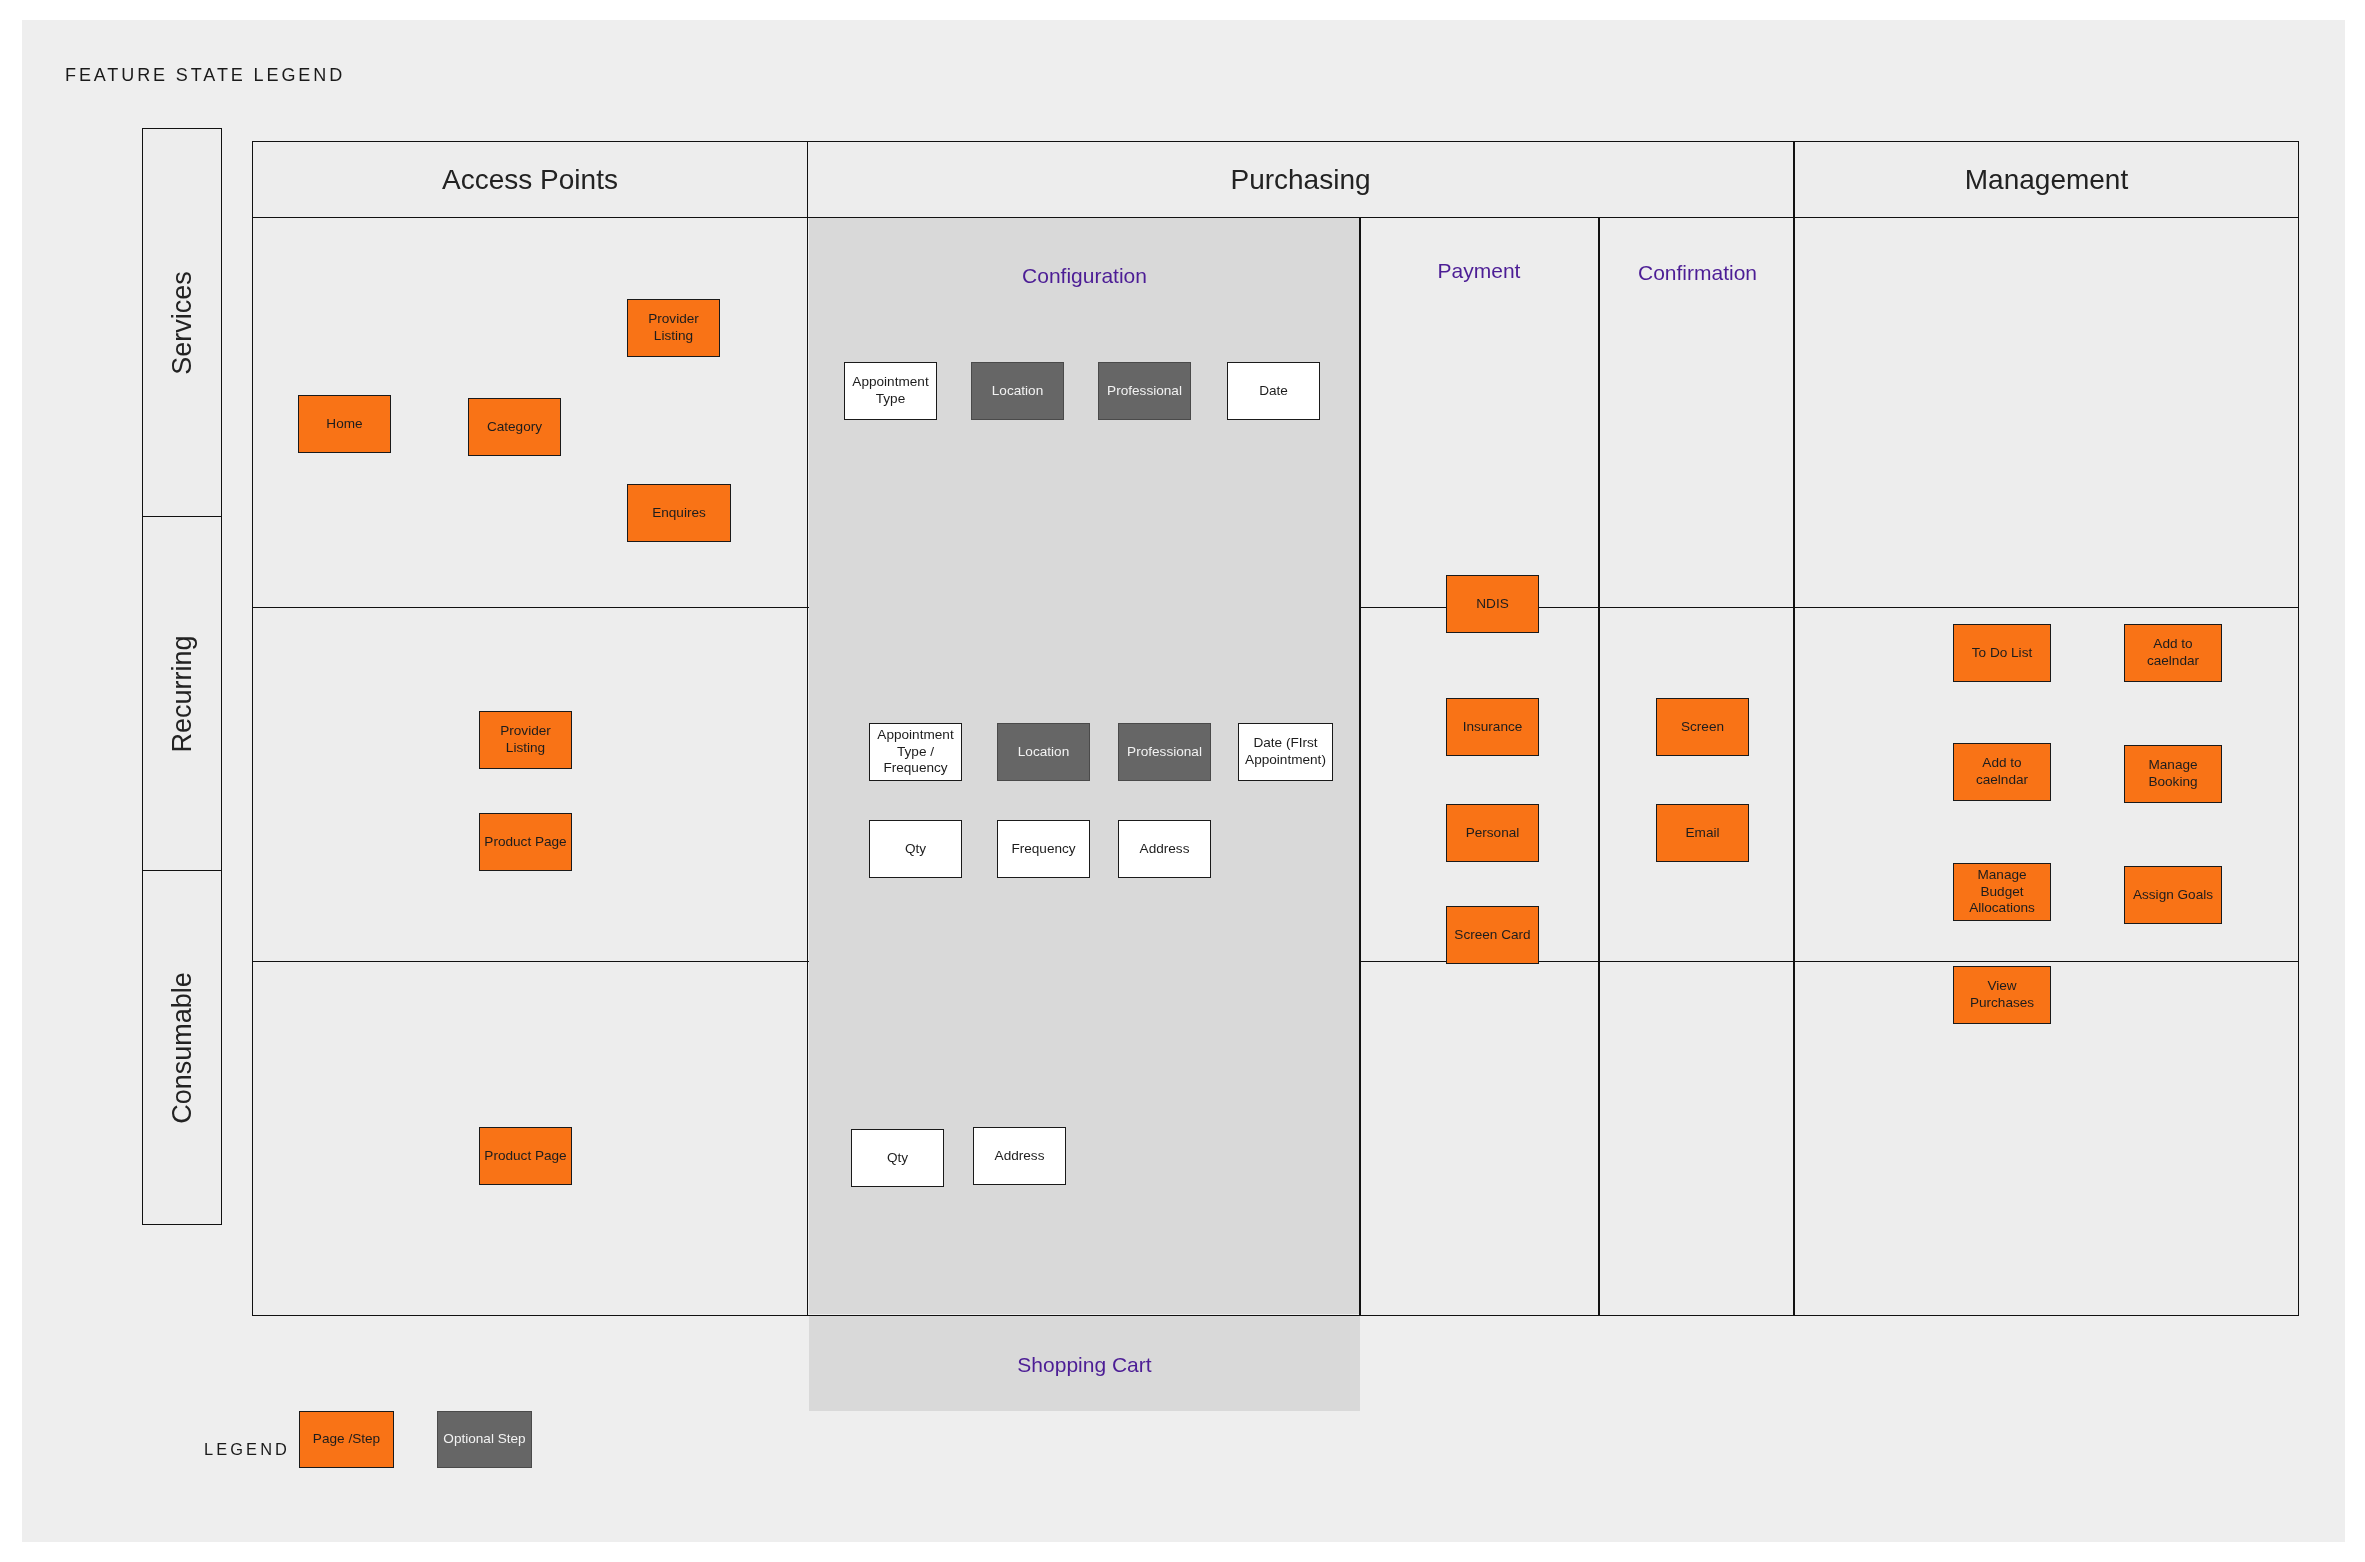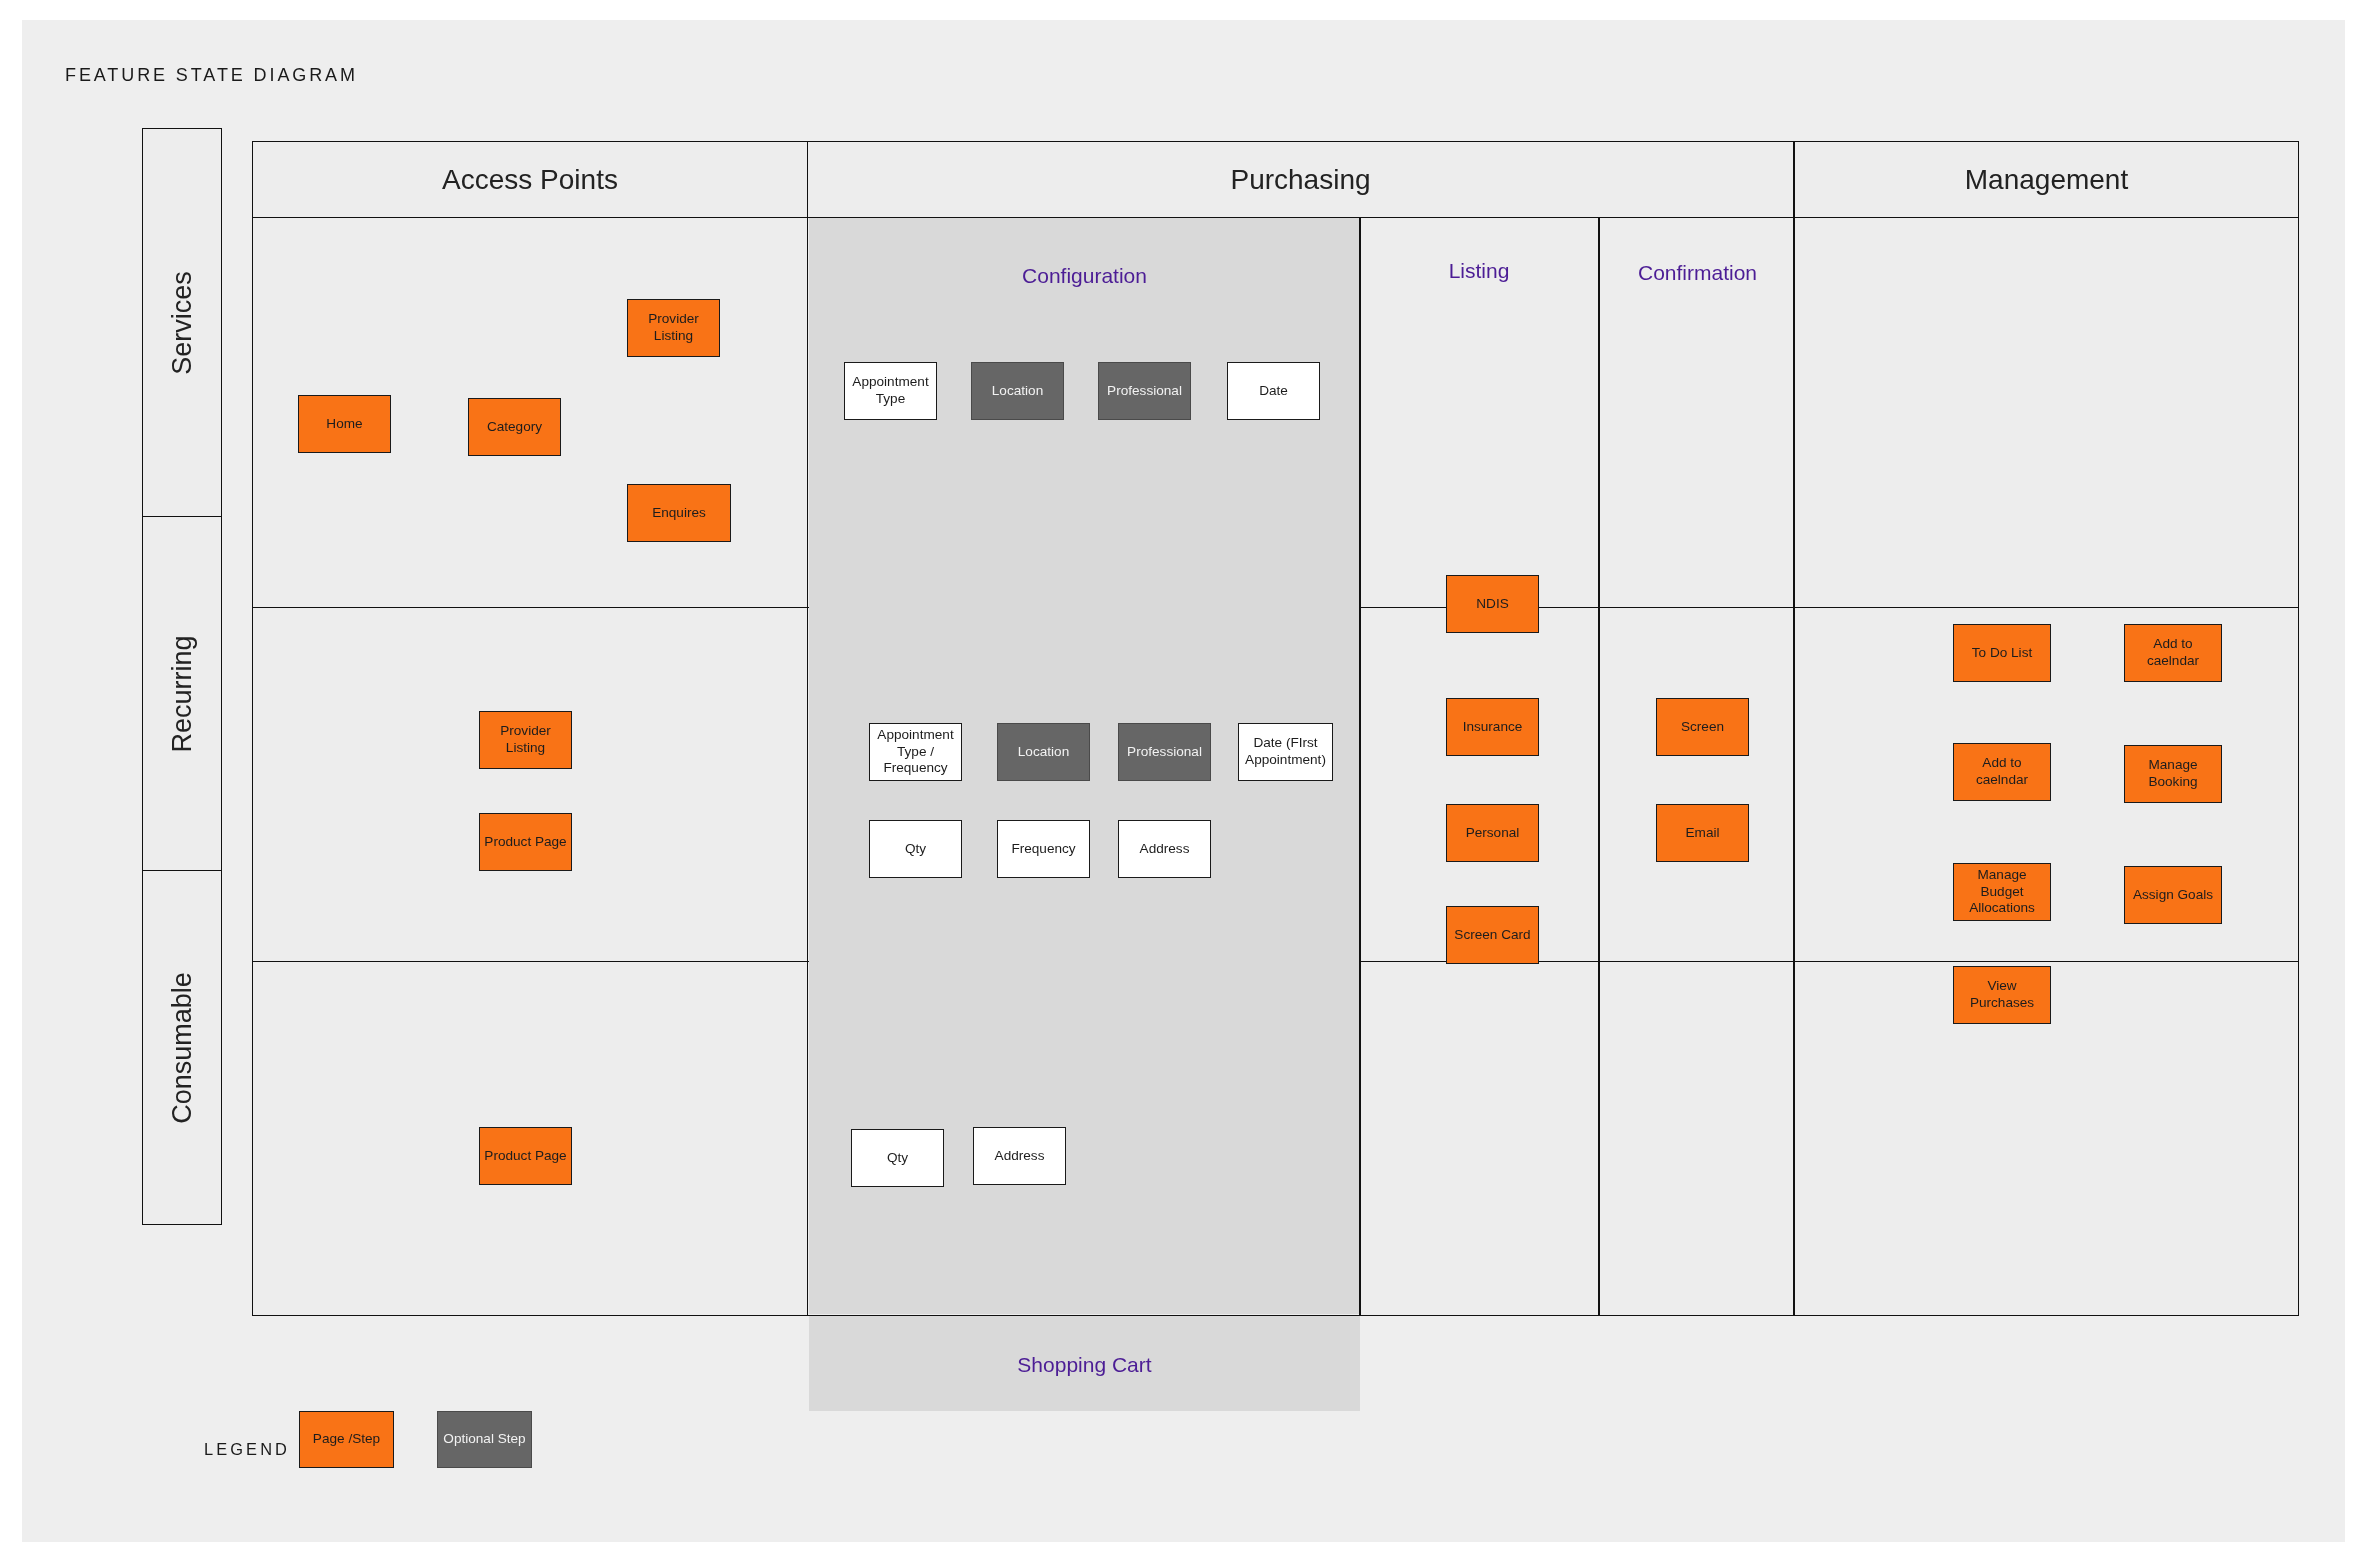--- a/index.html
+++ b/index.html
@@ -113,21 +113,21 @@
     letter-spacing: 3.1px;
     color: #1a1a1a;
   }
 </style>
 </head>
 <body>
 
 <div id="canvas">
   <div id="page">
 
-    <div id="doc-title">FEATURE STATE DIAGRAM</div>
+    <div id="doc-title">FEATURE STATE LEGEND</div>
 
     <div class="rowlabel" style="top:108px; height:389px;">
       <span>Services</span>
     </div>
     <div class="rowlabel" style="top:496px; height:355px;">
       <span>Recurring</span>
     </div>
     <div class="rowlabel" style="top:850px; height:355px;">
       <span>Consumable</span>
     </div>
@@ -153,21 +153,21 @@
     <div class="frame frame-plain" style="left:1772px; top:197px; width:505px; height:391px;"></div>
     <div class="frame frame-plain" style="left:1772px; top:587px; width:505px; height:355px;"></div>
     <div class="frame frame-plain" style="left:1772px; top:941px; width:505px; height:355px;"></div>
 
     <div class="shade" style="left:787px; top:198px; width:551px; height:1096px;"></div>
     <div class="sublabel" style="left:787px; width:551px; top:244px;">Configuration</div>
 
     <div style="position:absolute; left:1337px; top:197px; width:1.6px; height:1099px; background:#111111;"></div>
     <div style="position:absolute; left:1576px; top:197px; width:1.6px; height:1099px; background:#111111;"></div>
 
-    <div class="sublabel" style="left:1338px; width:238px; top:239px;">Listing</div>
+    <div class="sublabel" style="left:1338px; width:238px; top:239px;">Payment</div>
     <div class="sublabel" style="left:1578px; width:195px; top:241px;">Confirmation</div>
 
     <div class="shade" style="left:787px; top:1296px; width:551px; height:95px;"></div>
     <div class="sublabel" style="left:787px; width:551px; top:1333px;">Shopping Cart</div>
 
     <div class="node page-step" style="left:605px; top:279px; width:93px; height:58px;">
       <span>Provider Listing</span>
     </div>
     <div class="node page-step" style="left:276px; top:375px; width:93px; height:58px;">
       <span>Home</span>

